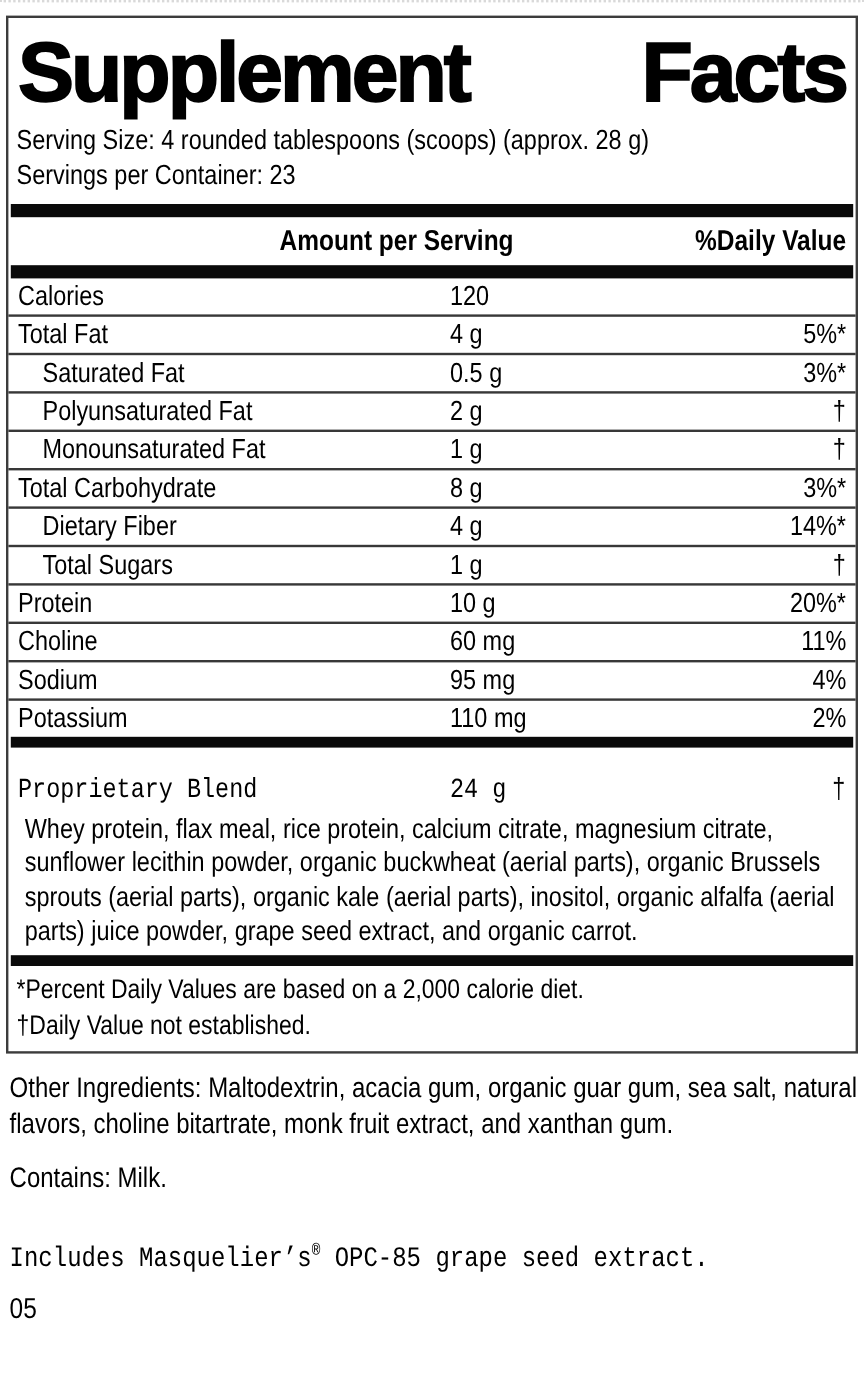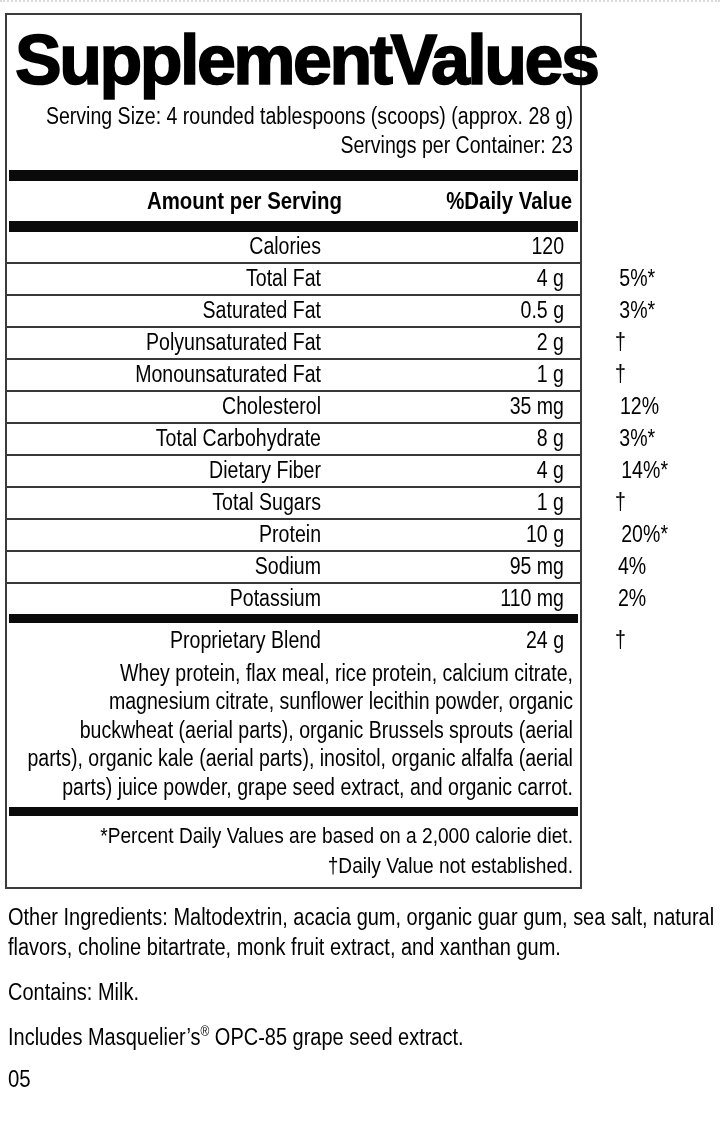--- a/index.html
+++ b/index.html
@@ -12,25 +12,24 @@
   .page {
     box-sizing: border-box;
     width: 720px; height: 1148px;
     padding: 11px 5px 0 5px;
     border-top: 2px dotted #d9d9d9;
     overflow: hidden;
     background: #fff;
   }
   .panel {
     box-sizing: border-box;
-    width: 577px;
+    width: 710px;
     border: 2px solid #3c3c3c;
     background: #fff;
     padding-bottom: 6px;
-    text-align: right;
   }
   
   .cx { display: inline-block; transform: scaleX(0.85); transform-origin: 0 50%; white-space: nowrap; }
   .cx-r { transform-origin: 100% 50%; }
   .cx-block { transform: scaleX(0.85); transform-origin: 0 0; width: 117.6%; box-sizing: border-box; }
 
   .title {
     display: flex; justify-content: space-between; align-items: baseline;
     padding: 12px 8px 4px 8px;
     font-size: 70px; font-weight: bold; line-height: 0.95;
@@ -45,65 +44,64 @@
 
   .bar { background: #0a0a0a; margin: 0 2px; }
   .bar.b1 { height: 11px; margin-top: 10px; }
   .bar.b2 { height: 11px; }
   .bar.b3 { height: 9px; }
   .bar.b4 { height: 9px; }
 
   .hdr {
     display: flex; justify-content: flex-end; align-items: center;
     height: 40px; padding-right: 8px;
-    font-weight: bold; font-size: 24px;
+    font-weight: bold; font-size: 24px; gap: 47px;
   }
   .hdr .amount-h { margin-right: 48px; }
 
   .rows .row, .blend-row {
     display: grid;
     grid-template-columns: 360px 200px 1fr;
     align-items: center;
     height: 30px;
     padding: 0 8px;
     font-size: 23px;
-    gap: 19px;
   }
   .rows .row { border-bottom: 2px solid #383838; }
   .rows .row:last-child { border-bottom: none; }
   .c-label.indent { padding-left: 24px; }
   .c-dv { justify-self: end; }
 
-  .blend-row { height: 32px; margin-top: 2px; }
+  .blend-row { height: 32px; margin-top: 19px; font-family: Liberation Mono, monospace; }
   .blend-desc {
     padding: 2px 8px 6px 16px;
     font-size: 23px; line-height: 28.5px;
   }
   .foot {
     padding: 0 8px; font-size: 22.5px; line-height: 30px;
   }
   .foot.first { margin-top: 5px; }
 
   .below { margin: 0 3px; font-size: 23.5px; line-height: 30px; }
   .other { margin-top: 13px; }
   .contains { margin-top: 15px; }
-  .includes { margin-top: 9px; }
+  .includes { margin-top: 32px; font-family: Liberation Mono, monospace; }
   .includes sup { font-size: 60%; }
   .code { margin-top: 12px; font-size: 24px; }
 </style>
 </head>
 <body>
 
 <div class="page">
 
   <div class="panel">
 
     <div class="title">
       <span>Supplement</span>
-      <span>Values</span>
+      <span>Facts</span>
     </div>
 
     <div class="serv first cx-block">Serving Size: 4 rounded tablespoons (scoops) (approx. 28 g)</div>
     <div class="serv cx-block">Servings per Container: 23</div>
 
     <div class="bar b1"></div>
 
     <div class="hdr">
       <span class="amount-h cx">Amount per Serving</span>
       <span class="cx cx-r">%Daily Value</span>
@@ -135,25 +133,20 @@
     <span class="c-amt cx">2 g</span>
     <span class="c-dv cx cx-r">†</span>
   </div>
 
   <div class="row">
     <span class="c-label cx indent">Monounsaturated Fat</span>
     <span class="c-amt cx">1 g</span>
     <span class="c-dv cx cx-r">†</span>
   </div>
 
-  <div class="row">
-    <span class="c-label cx">Cholesterol</span>
-    <span class="c-amt cx">35 mg</span>
-    <span class="c-dv cx cx-r">12%</span>
-  </div>
 
   <div class="row">
     <span class="c-label cx">Total Carbohydrate</span>
     <span class="c-amt cx">8 g</span>
     <span class="c-dv cx cx-r">3%*</span>
   </div>
 
   <div class="row">
     <span class="c-label cx indent">Dietary Fiber</span>
     <span class="c-amt cx">4 g</span>
@@ -165,20 +158,25 @@
     <span class="c-amt cx">1 g</span>
     <span class="c-dv cx cx-r">†</span>
   </div>
 
   <div class="row">
     <span class="c-label cx">Protein</span>
     <span class="c-amt cx">10 g</span>
     <span class="c-dv cx cx-r">20%*</span>
   </div>
 
+  <div class="row">
+    <span class="c-label cx">Choline</span>
+    <span class="c-amt cx">60 mg</span>
+    <span class="c-dv cx cx-r">11%</span>
+  </div>
 
 
 
   <div class="row">
     <span class="c-label cx">Sodium</span>
     <span class="c-amt cx">95 mg</span>
     <span class="c-dv cx cx-r">4%</span>
   </div>
 
   <div class="row">

